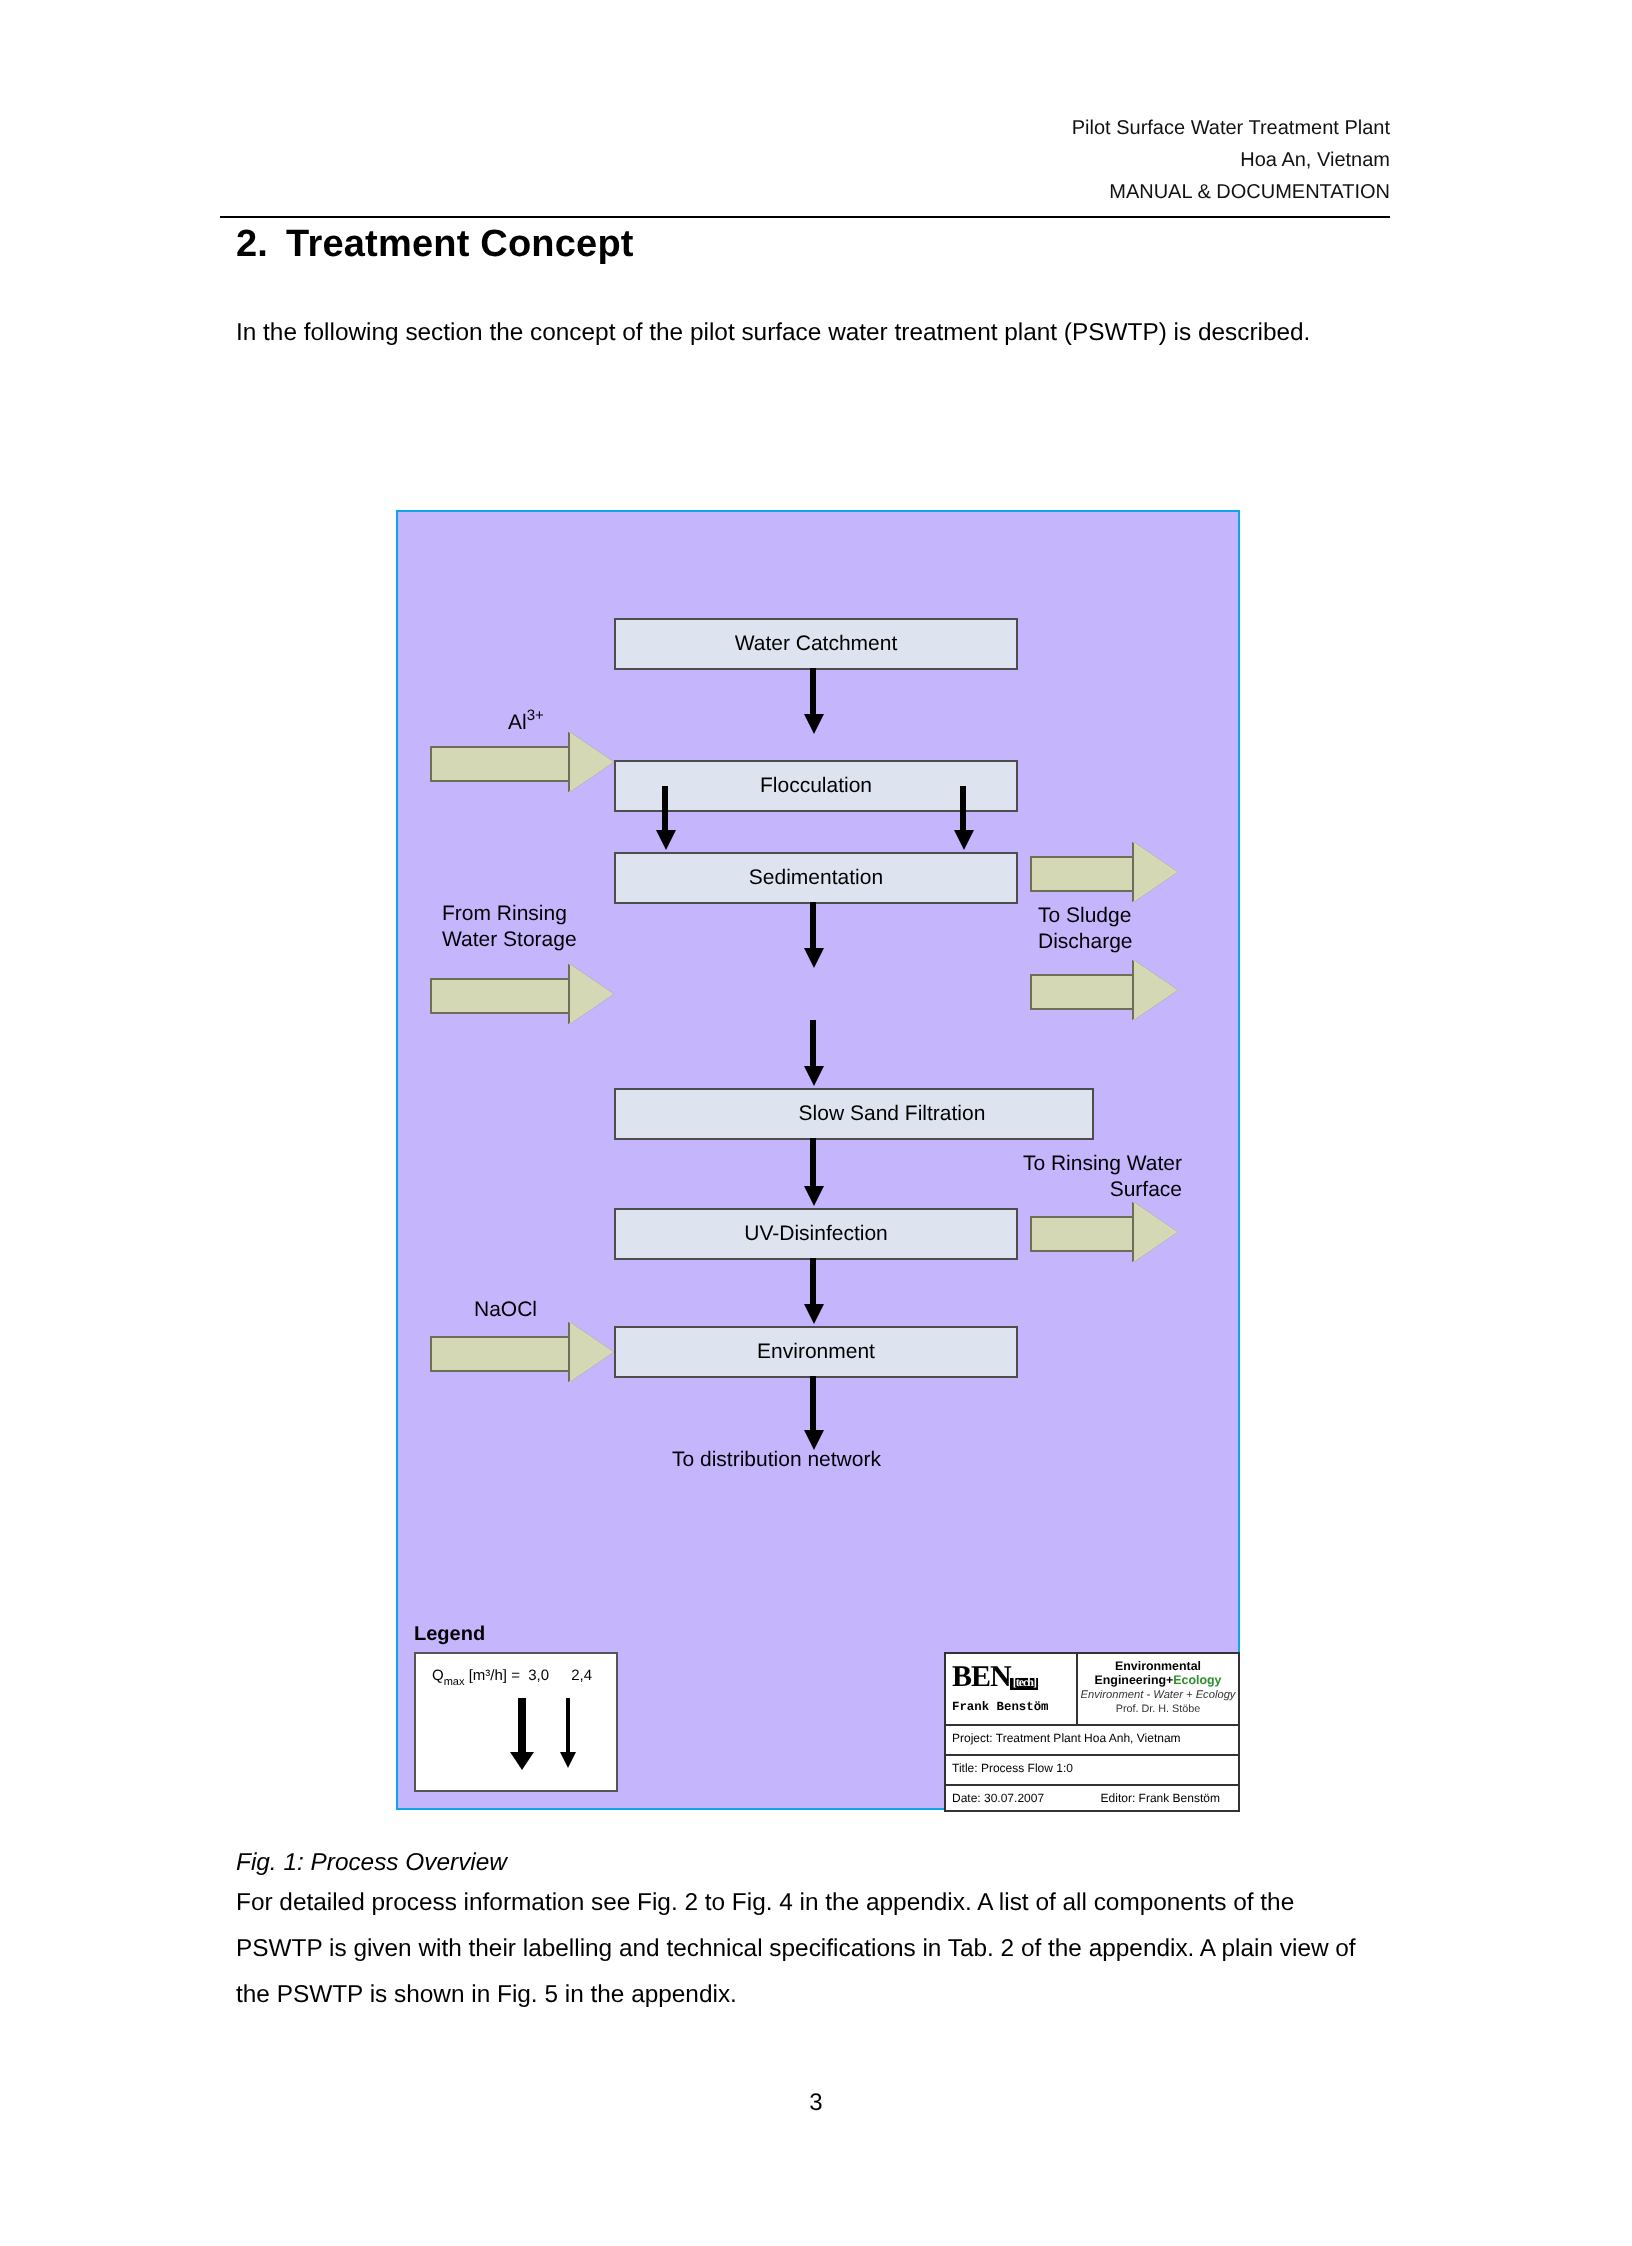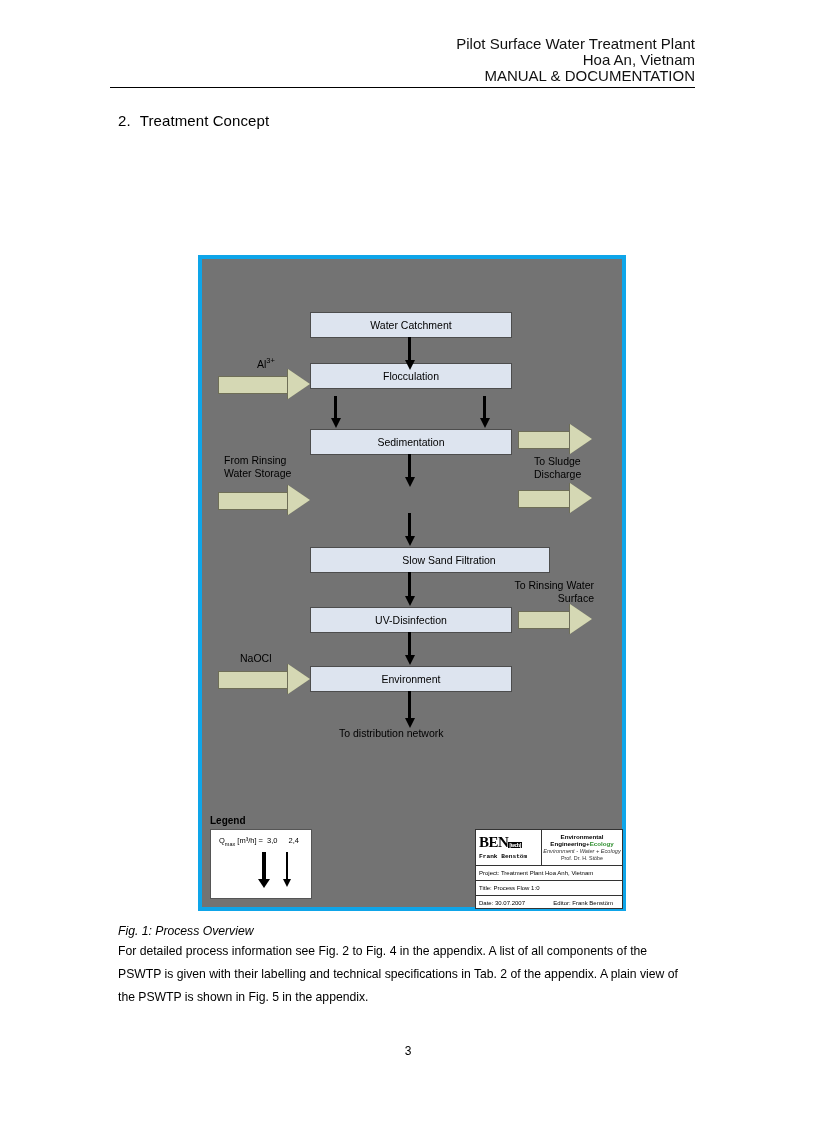--- a/index.html
+++ b/index.html
@@ -5,31 +5,31 @@
   html,body{margin:0;padding:0;}
   body{
     width:816px;height:1123px;background:#ffffff;
     font-family:"Liberation Sans", sans-serif;
     color:#000;position:relative;overflow:hidden;
   }
   .page{position:absolute;inset:0;}
 
   
   .doc-header{
-    position:absolute;left:110px;top:36px;width:585px;
-    text-align:right;font-size:15px;line-height:16px;color:#111;
+    position:absolute;left:110px;top:57px;width:585px;
+    text-align:right;font-size:10px;line-height:16px;color:#111;
   }
   .doc-header .rule{
     margin-top:3px;border-bottom:1.6px solid #000;width:100%;
   }
 
   
   .h2{
     position:absolute;left:118px;top:112px;
-    font-size:15px;font-weight:normal;letter-spacing:0.1px;
+    font-size:19px;font-weight:bold;letter-spacing:0.1px;
   }
   .h2 .num{margin-right:9px;}
   .para{
     position:absolute;left:118px;width:570px;
     font-size:12.2px;line-height:23px;color:#000;
   }
   #p1{top:155px;}
   #p2{top:212px;}
   .fig-caption{
     position:absolute;left:118px;top:924px;
@@ -37,21 +37,21 @@
   }
   #p3{top:940px;width:572px;}
   .page-num{
     position:absolute;left:0;top:1044px;width:816px;
     text-align:center;font-size:12px;
   }
 
   
   .figure{
     position:absolute;left:198px;top:255px;width:420px;height:648px;
-    border:4px solid #0ea5e9;background:#737373;text-decoration:underline;
+    border:1px solid #0ea5e9;background:#c4b5fd;text-decoration:underline;
   }
 
   
   .pbox{
     position:absolute;height:24px;background:#dde4ef;
     border:1px solid #4d4d4d;
     display:flex;align-items:center;justify-content:center;
     font-size:10.5px;color:#000;
   }
   
@@ -140,25 +140,26 @@
     <div>Pilot Surface Water Treatment Plant</div>
     <div>Hoa An, Vietnam</div>
     <div>MANUAL &amp; DOCUMENTATION</div>
     <div class="rule"></div>
   </div>
 
   <div class="h2">
     <span class="num">2.</span><span>Treatment Concept</span>
   </div>
 
+  <div class="para" id="p1">In the following section the concept of the pilot surface water treatment plant (PSWTP) is described.</div>
 
   <div class="figure">
 
     <div class="pbox" style="left:108px;top:53px;width:200px;">Water Catchment</div>
-    <div class="pbox" style="left:108px;top:104px;width:200px;text-align:center;">Flocculation</div>
+    <div class="pbox" style="left:108px;top:124px;width:200px;text-align:center;">Flocculation</div>
     <div class="pbox" style="left:108px;top:170px;width:200px;">Sedimentation</div>
     <div class="pbox" style="left:108px;top:288px;width:200px;padding-left:38px;">Slow Sand Filtration</div>
     <div class="pbox" style="left:108px;top:348px;width:200px;">UV-Disinfection</div>
     <div class="pbox" style="left:108px;top:407px;width:200px;">Environment</div>
 
     <div class="varr" style="left:206px;top:78px;height:24px;"></div>
     <div class="varr" style="left:132px;top:137px;height:23px;"></div>
     <div class="varr" style="left:281px;top:137px;height:23px;"></div>
     <div class="varr" style="left:206px;top:195px;height:24px;"></div>
     <div class="varr" style="left:206px;top:254px;height:24px;"></div>
@@ -184,21 +185,21 @@
       <div class="shaft" style="width:70px;"></div>
       <div class="head" style="left:70px;"></div>
     </div>
 
     <div class="side-label" style="left:38px;top:393px;">NaOCl</div>
     <div class="barr" style="left:16px;top:405px;width:92px;">
       <div class="shaft" style="width:70px;"></div>
       <div class="head" style="left:70px;"></div>
     </div>
 
-    <div class="side-label" style="left:332px;top:196px;">
+    <div class="side-label" style="left:320px;top:196px;">
       <div>To Sludge</div>
       <div>Discharge</div>
     </div>
     <div class="barr" style="left:316px;top:165px;width:74px;">
       <div class="shaft" style="width:52px;"></div>
       <div class="head" style="left:52px;"></div>
     </div>
     <div class="barr" style="left:316px;top:224px;width:74px;">
       <div class="shaft" style="width:52px;"></div>
       <div class="head" style="left:52px;"></div>

